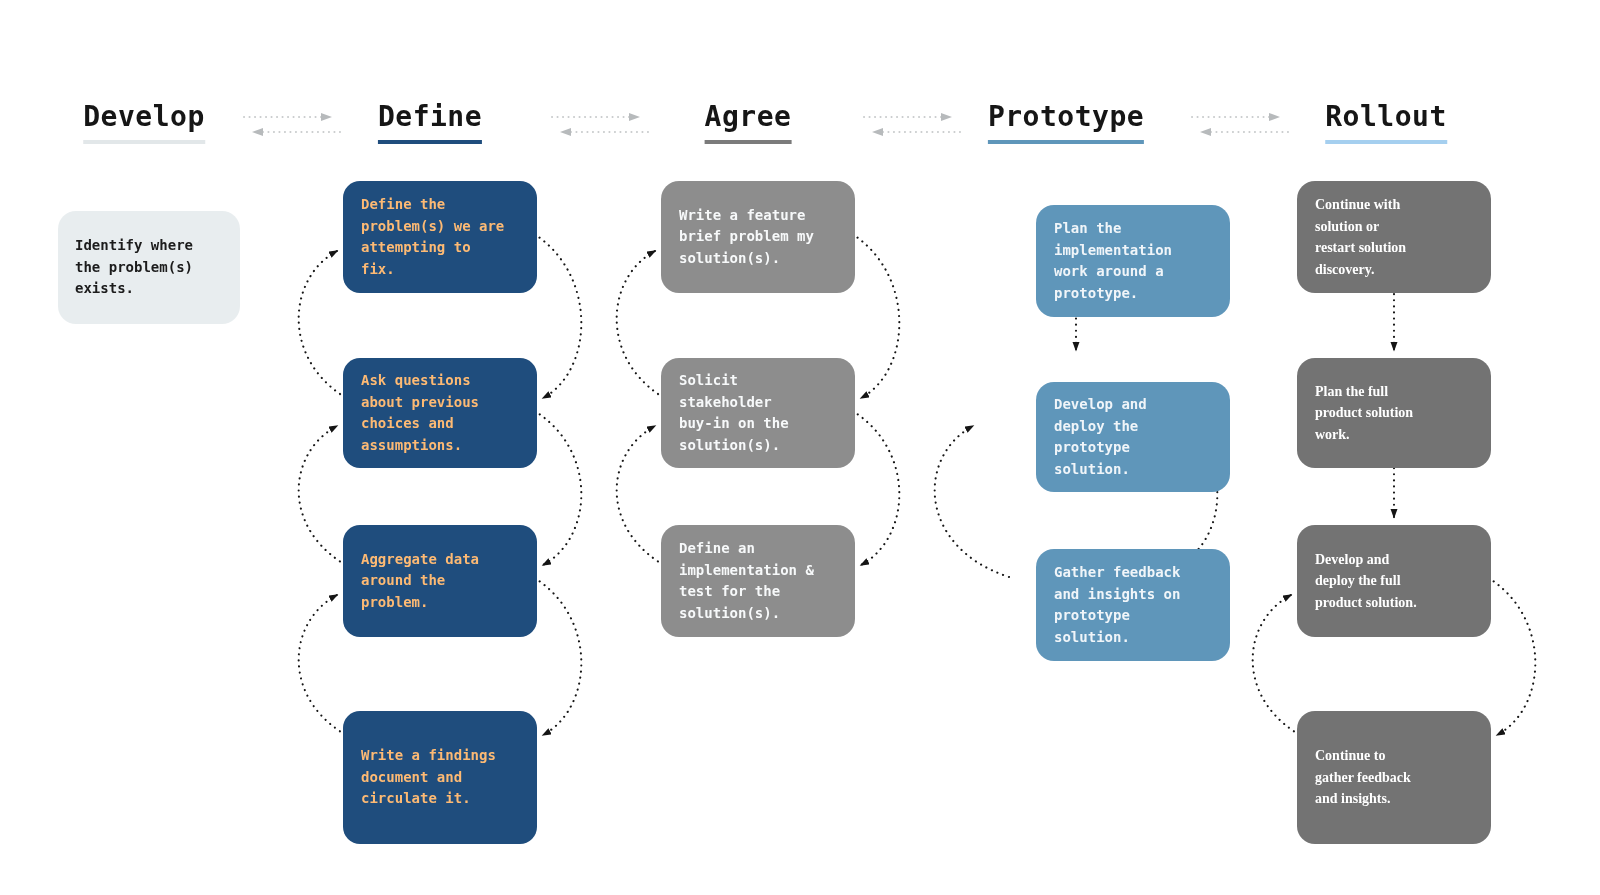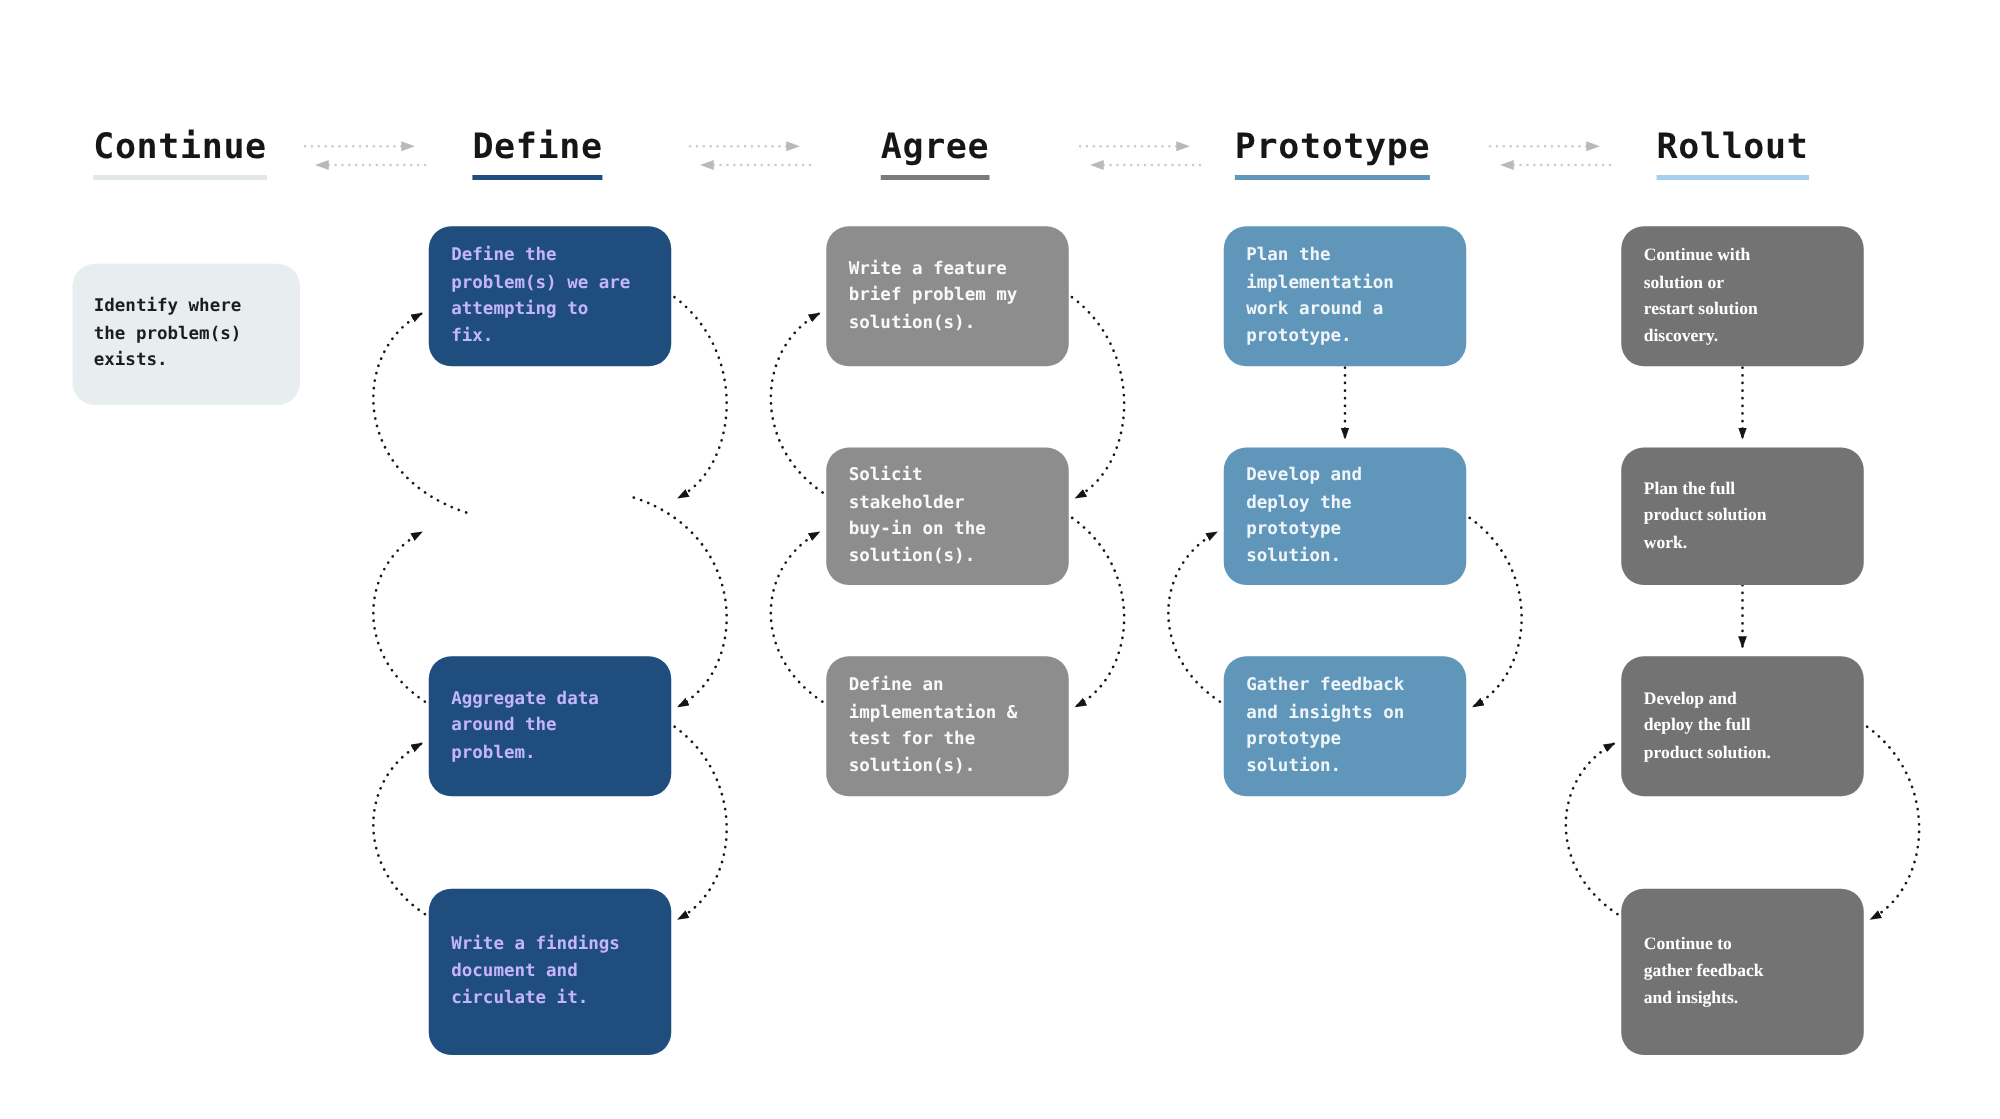--- a/index.html
+++ b/index.html
@@ -18,26 +18,26 @@
   .hc-prototype{left:1066px}.hc-rollout{left:1386px}
   .u-identify{border-color:#e2e7e9}.u-define{border-color:#1f4d7d}.u-agree{border-color:#7b7b7b}
   .u-prototype{border-color:#5f96ba}.u-rollout{border-color:#a5cfef}
 
   .card{position:absolute;z-index:2;border-radius:18px;box-sizing:border-box;
     display:flex;align-items:center;font-size:14px;font-weight:bold;line-height:21.5px;
     white-space:pre-line;padding:0 26px 0 18px;}
   .c-identify{left:58px;width:182px;padding:0 22px 0 17px;margin-top:26px;}
   .c-define{left:343px;width:194px;}
   .c-agree{left:661px;width:194px;}
-  .c-prototype{left:979px;width:194px;}
+  .c-prototype{left:1036px;width:194px;margin-top:24px;}
   .c-rollout{left:1297px;width:194px;}
   .r1{top:181px;height:112px}.r2{top:358px;height:110px}
   .r3{top:525px;height:112px}.r4{top:711px;height:133px}
   .f-identify{background:#e8edef;color:#1c1c1c;top:185px;height:113px;}
-  .f-define{background:#1f4d7d;color:#c4b5fd;}
+  .f-define{background:#1f4d7d;color:#fdba74;border-radius:17px;}
   .f-agree{background:#8d8d8d;color:#f7f9fa;}
   .f-prototype{background:#5f96ba;color:#f0f5f9;}
   .f-rollout{background:#737373;color:#ffffff;font-family:Liberation Serif, serif;}
 </style>
 </head>
 <body>
 
 <div class="canvas">
 
   <svg class="arrows-layer" width="1600" height="895" viewBox="0 0 1600 895">
@@ -85,21 +85,21 @@
 
     <g>
       <path class="dotloop" d="M1394,288 V350" marker-end="url(#ah-black)"></path>
       <path class="dotloop" d="M1394,462 V517" marker-end="url(#ah-black)"></path>
       <path class="dotloop" d="M1461,565 C1553,595 1553,705 1497,735" marker-end="url(#ah-black)"></path>
       <path class="dotloop" d="M1327,747 C1235,717 1235,625 1291,595" marker-end="url(#ah-black)"></path>
     </g>
   </svg>
 
   <div class="stage-header hc-identify">
-    <span class="stage-title u-identify">Continue</span>
+    <span class="stage-title u-identify">Develop</span>
   </div>
   <div class="stage-header hc-define">
     <span class="stage-title u-define">Define</span>
   </div>
   <div class="stage-header hc-agree">
     <span class="stage-title u-agree">Agree</span>
   </div>
   <div class="stage-header hc-prototype">
     <span class="stage-title u-prototype">Prototype</span>
   </div>
@@ -108,20 +108,24 @@
   </div>
 
   <div class="card c-identify f-identify">Identify where
 the problem(s)
 exists.</div>
 
   <div class="card c-define f-define r1">Define the
 problem(s) we are
 attempting to
 fix.</div>
+  <div class="card c-define f-define r2">Ask questions
+about previous
+choices and
+assumptions.</div>
   <div class="card c-define f-define r3">Aggregate data
 around the
 problem.</div>
   <div class="card c-define f-define r4">Write a findings
 document and
 circulate it.</div>
 
   <div class="card c-agree f-agree r1">Write a feature
 brief problem my
 solution(s).</div>

